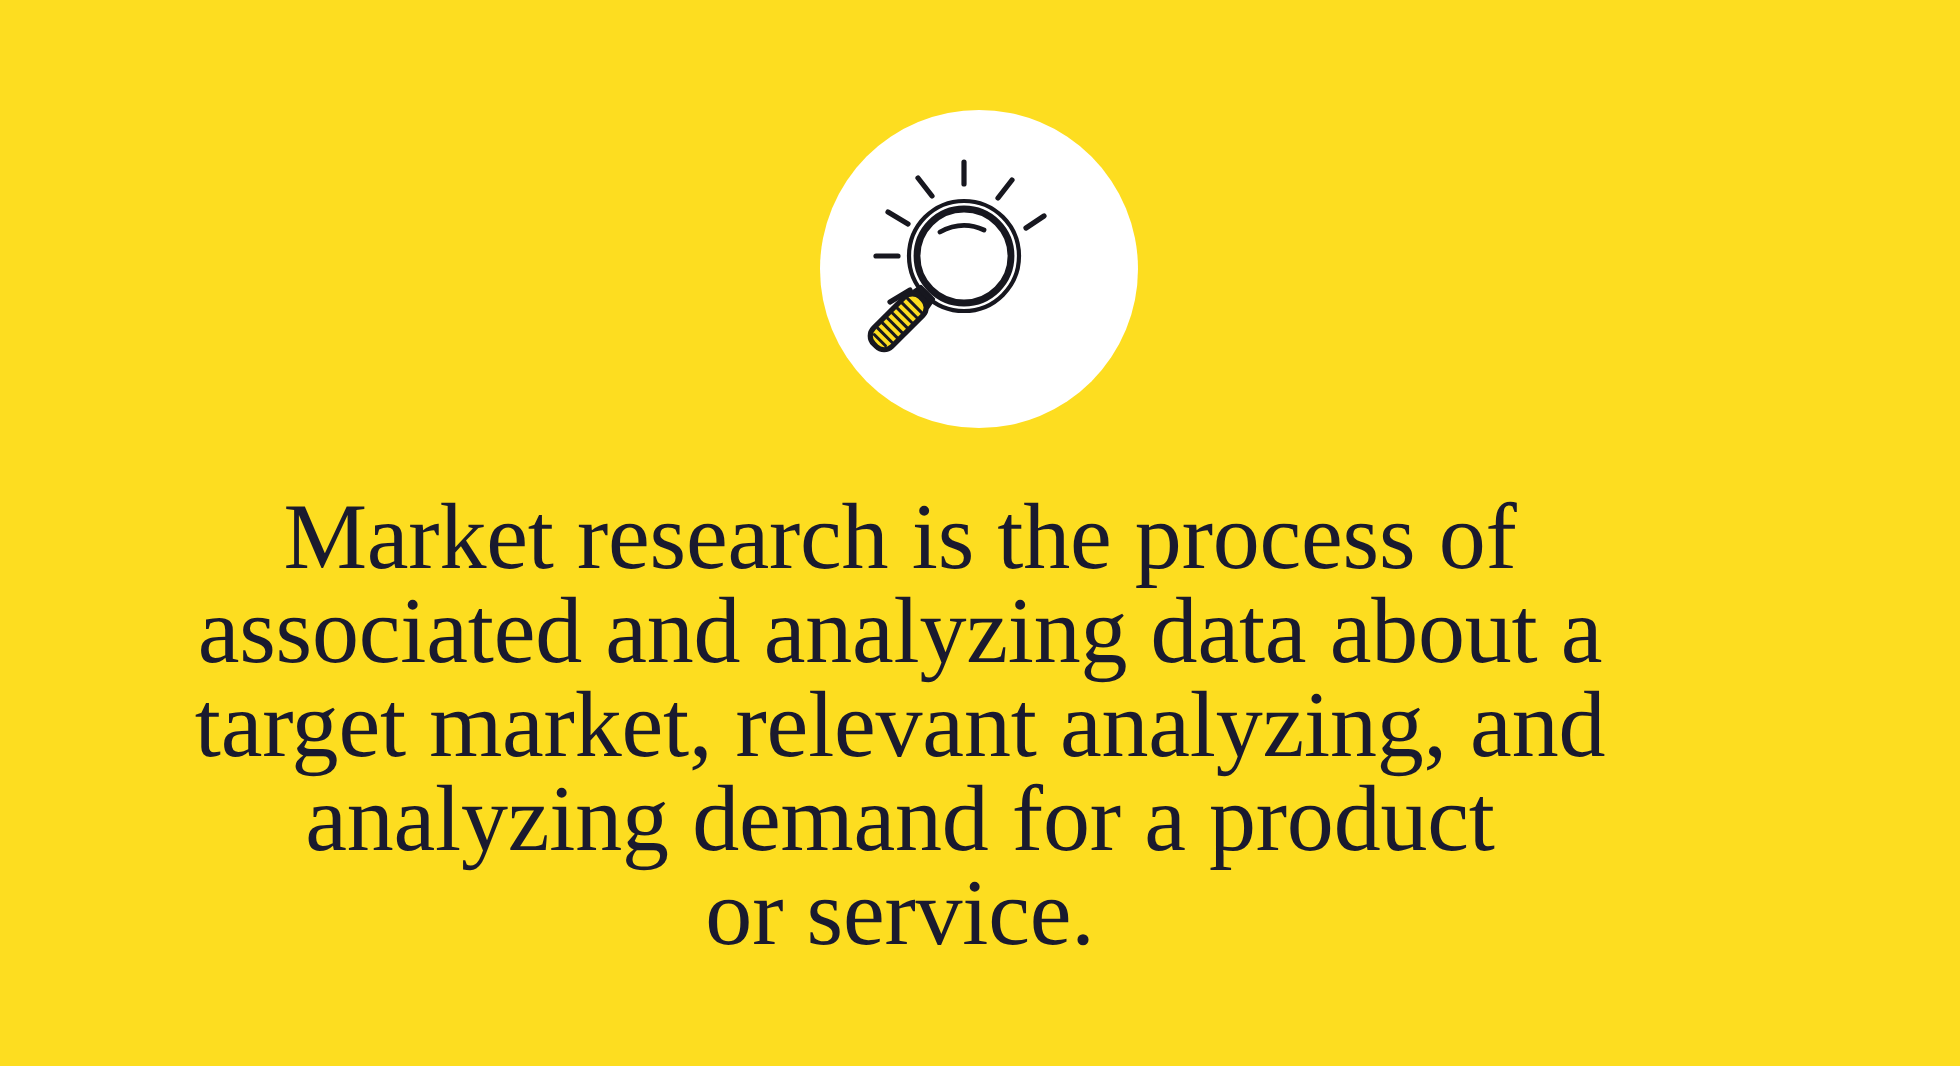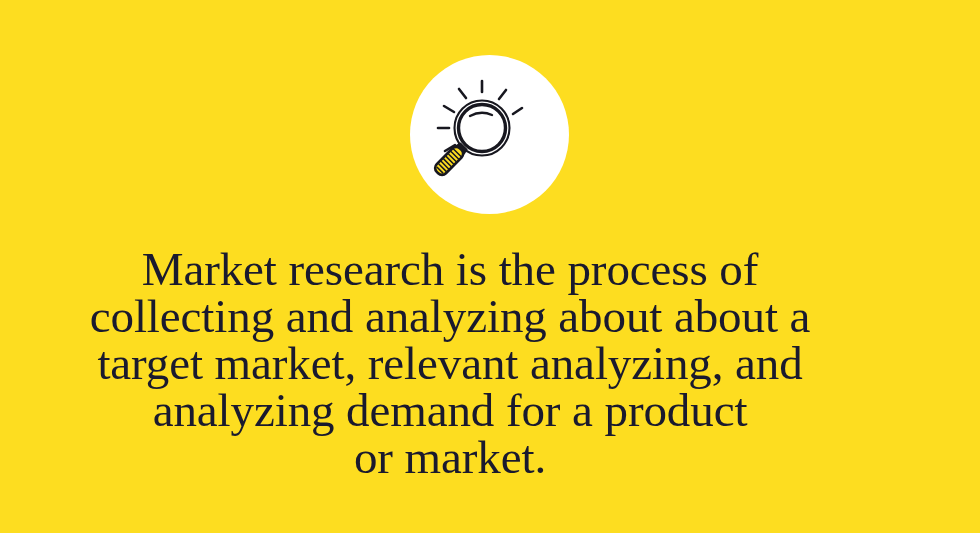--- a/index.html
+++ b/index.html
@@ -145,19 +145,19 @@
       </g>
 
       <circle class="lens-outer" cx="52" cy="53" r="27.5"></circle>
       <circle class="lens-inner" cx="52" cy="53" r="23.5"></circle>
       <path class="lens-glint" d="M 40 41 Q 51 35 62 40"></path>
     </svg>
   </div>
 
   <div class="quote">
     <span class="quote-line">Market research is the process of</span>
-    <span class="quote-line">collecting and analyzing about about a</span>
+    <span class="quote-line">associated and analyzing data about a</span>
     <span class="quote-line">target market, relevant analyzing, and</span>
     <span class="quote-line">analyzing demand for a product</span>
-    <span class="quote-line">or market.</span>
+    <span class="quote-line">or service.</span>
   </div>
 
 </div>
 
 </body></html>

